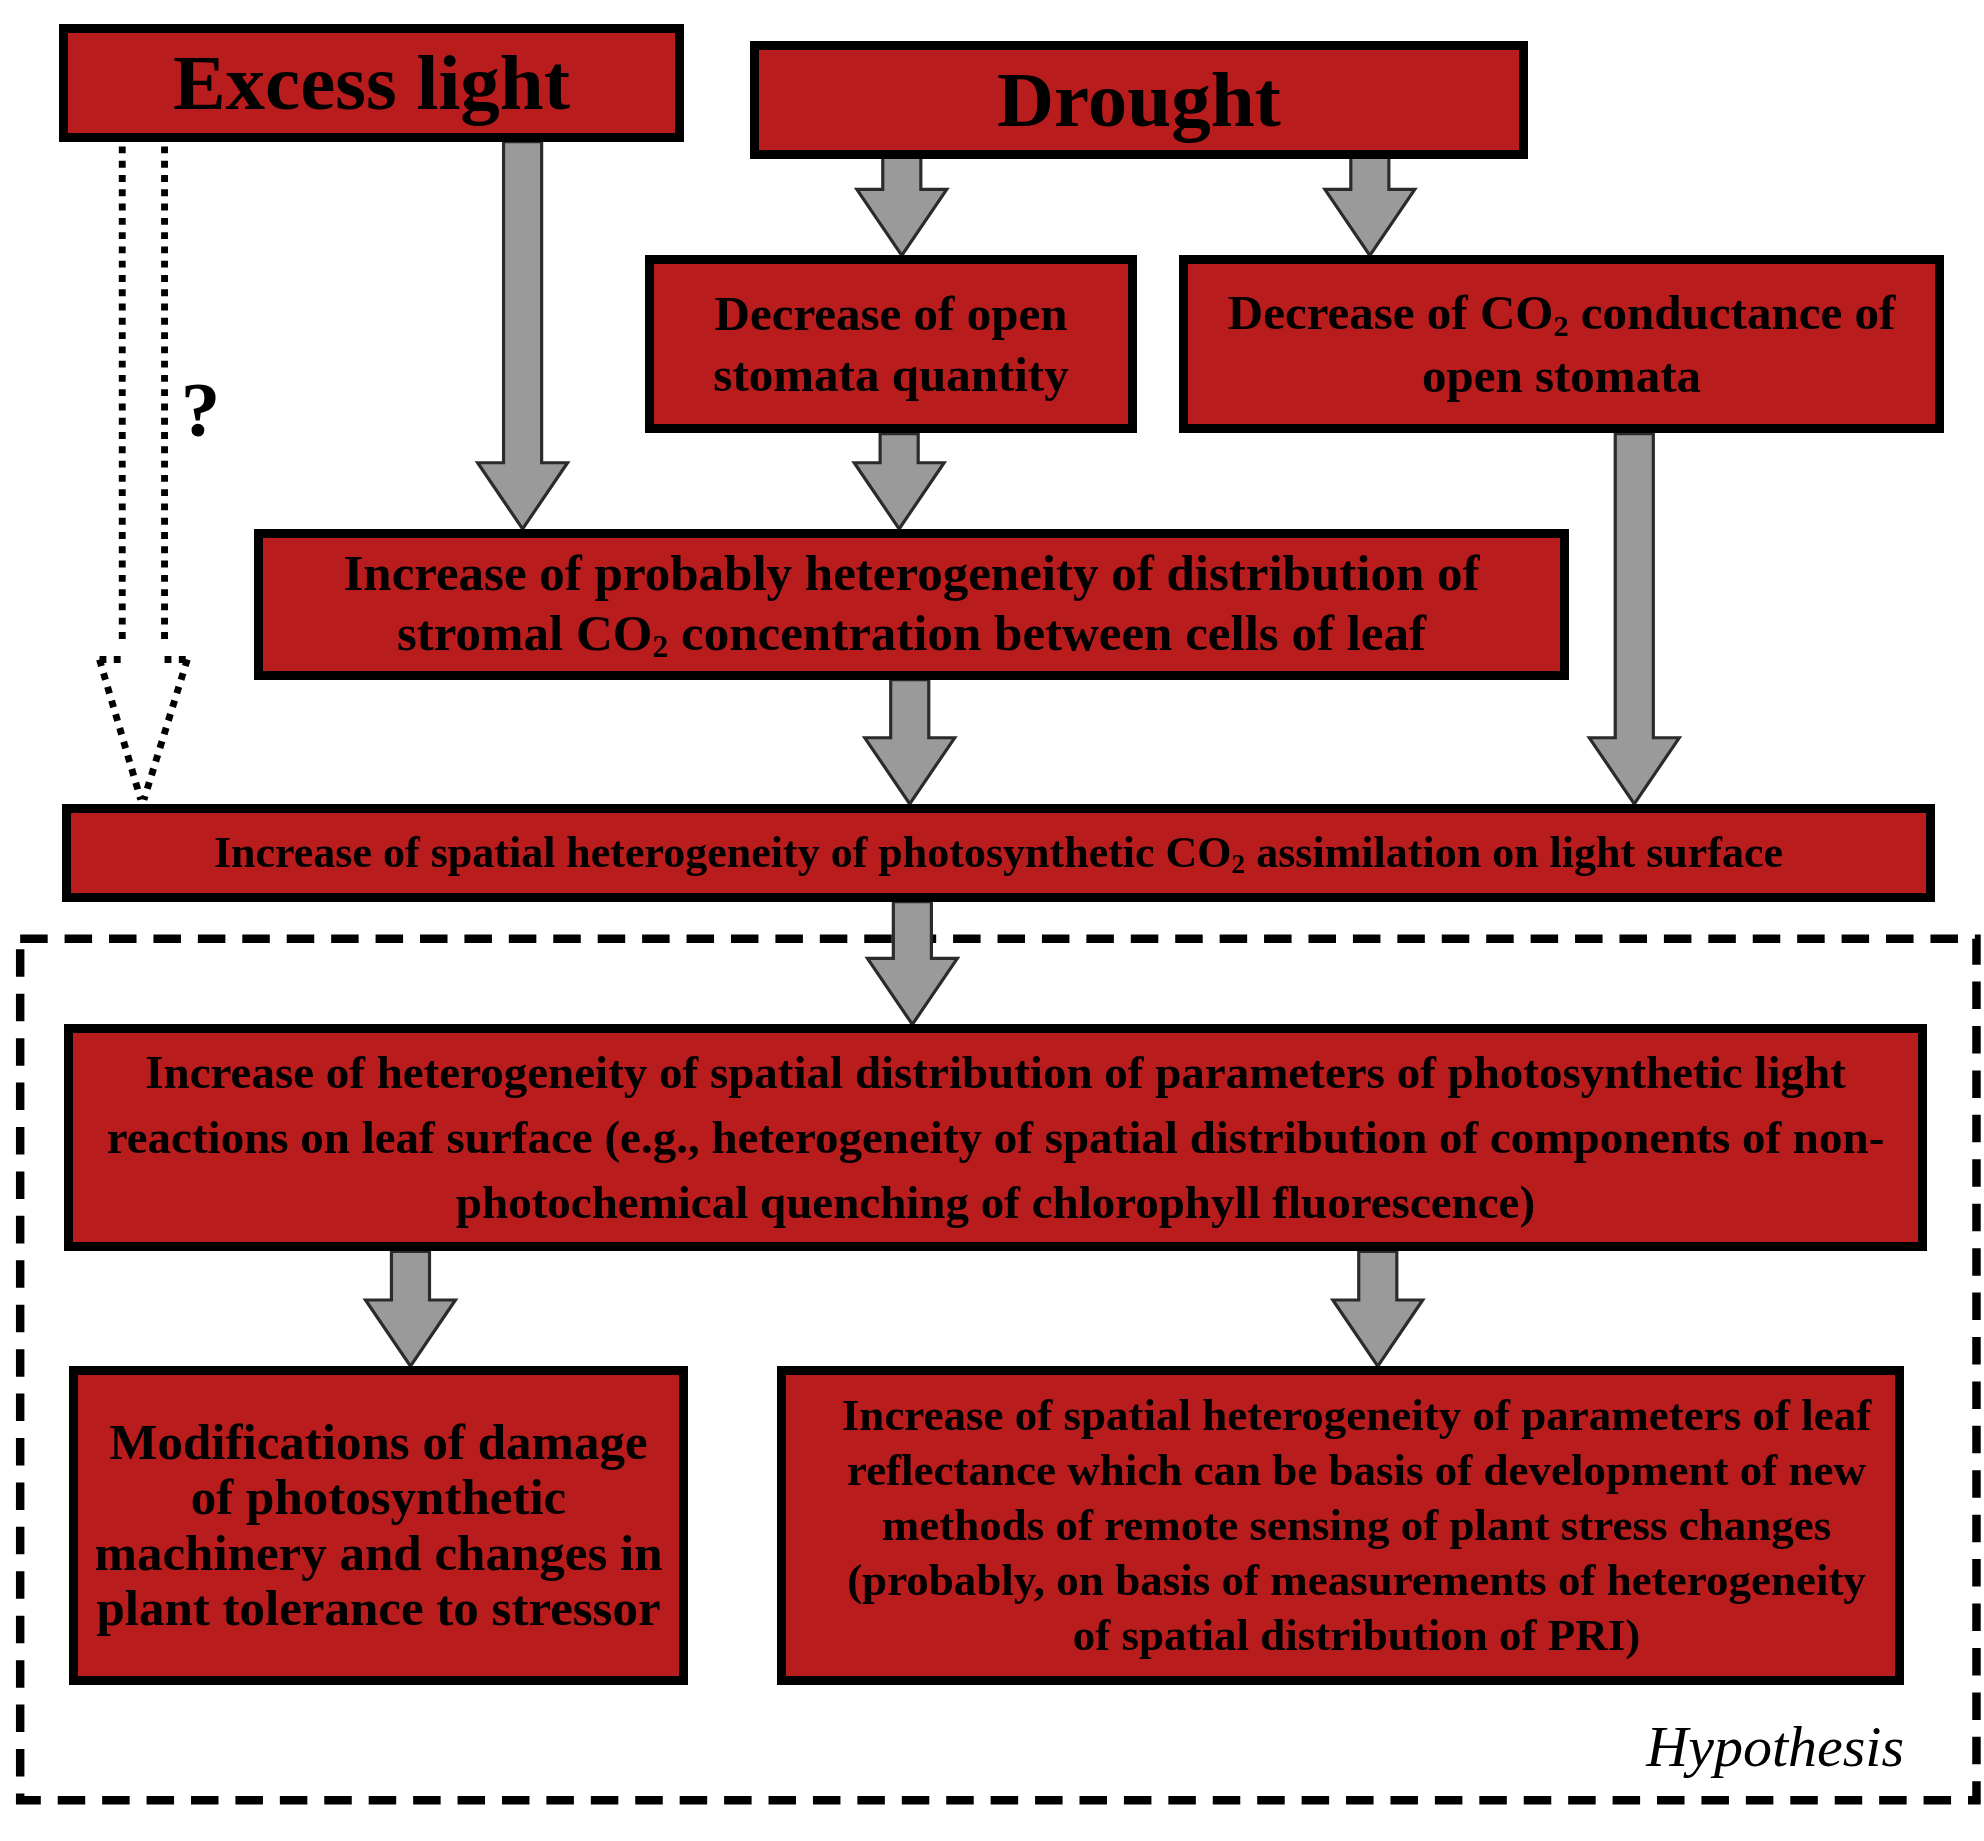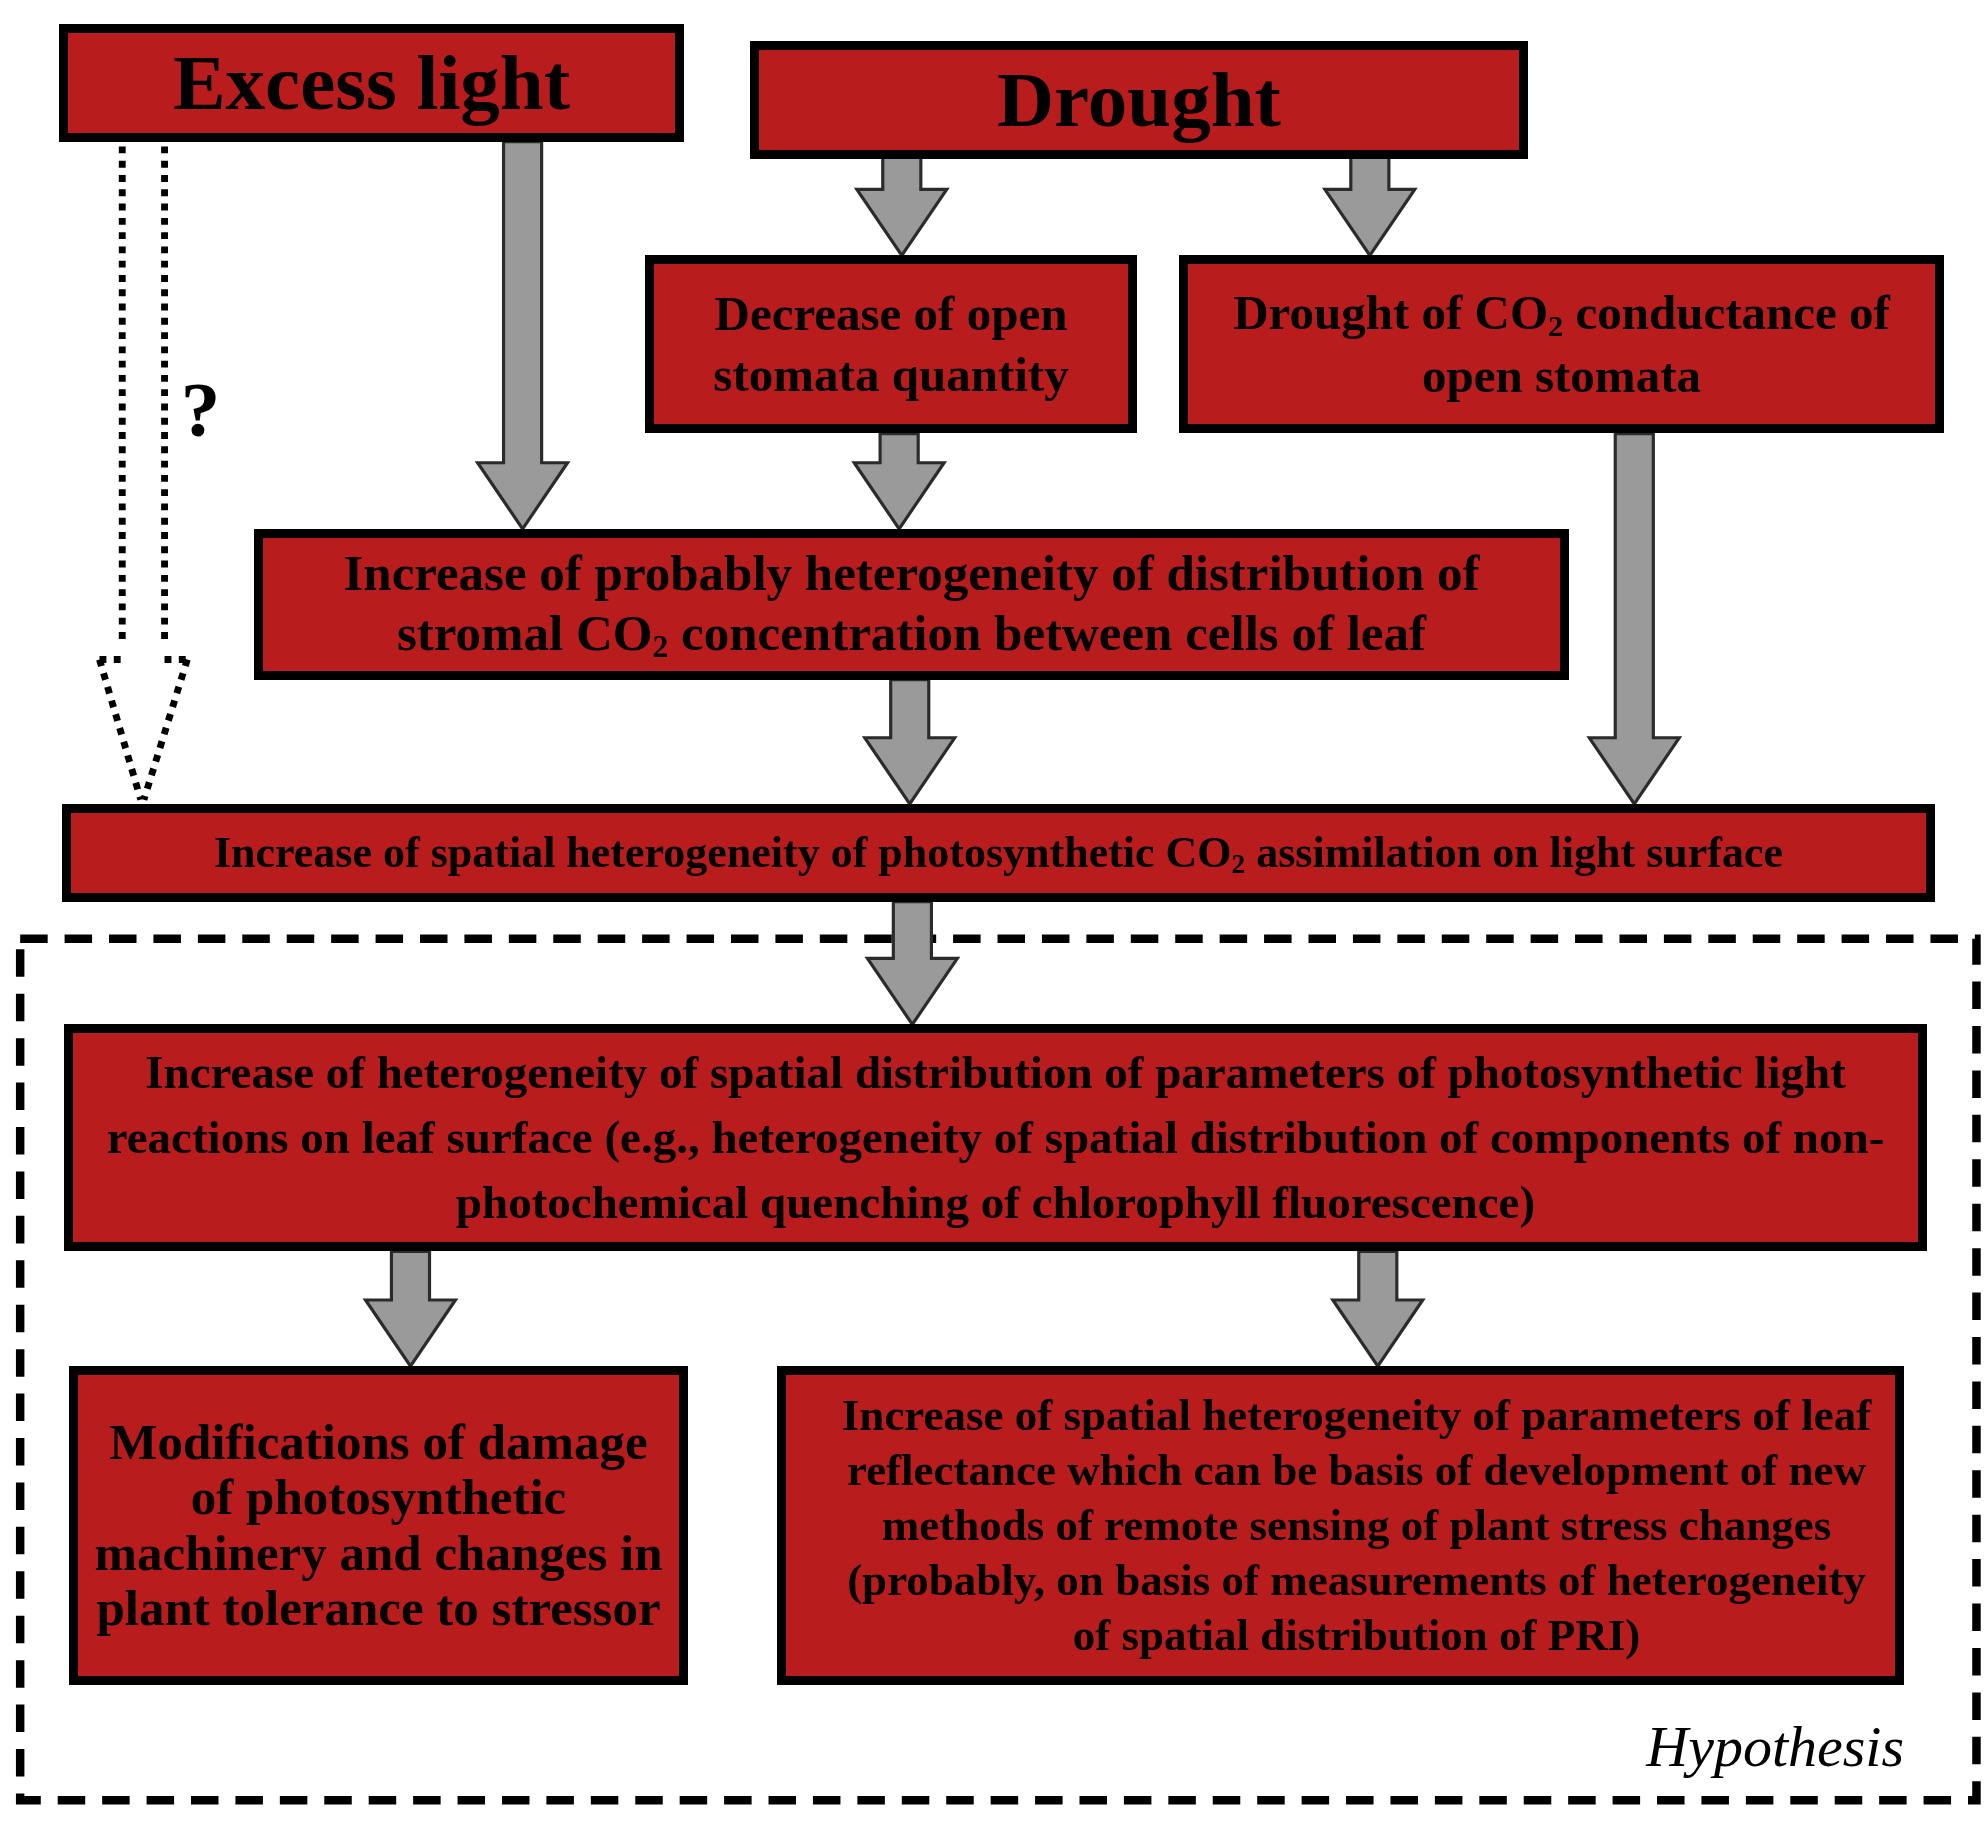--- a/index.html
+++ b/index.html
@@ -82,21 +82,21 @@
 
   <div class="box" id="box-drought">
     <span class="txt">Drought</span>
   </div>
 
   <div class="box" id="box-stomata">
     <span class="txt">Decrease of open stomata quantity</span>
   </div>
 
   <div class="box" id="box-conductance">
-    <span class="txt"><span>Drought of CO</span><span class="sb">2</span><span> conductance of open stomata</span></span>
+    <span class="txt"><span>Decrease of CO</span><span class="sb">2</span><span> conductance of open stomata</span></span>
   </div>
 
   <div class="box" id="box-stromal">
     <span class="txt"><span>Increase of probably heterogeneity of distribution of stromal CO</span><span class="sb">2</span><span> concentration between cells of leaf</span></span>
   </div>
 
   <div class="box" id="box-assimilation">
     <span class="txt"><span>Increase of spatial heterogeneity of photosynthetic CO</span><span class="sb">2</span><span> assimilation on light surface</span></span>
   </div>
 

